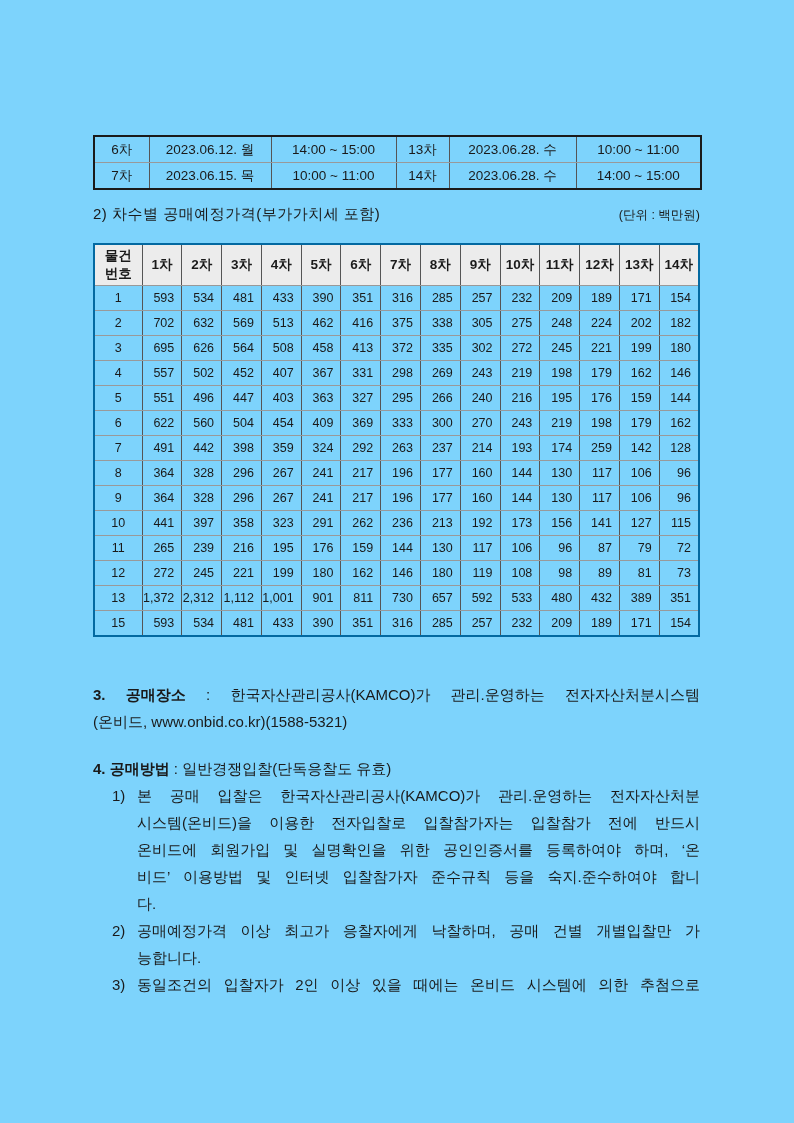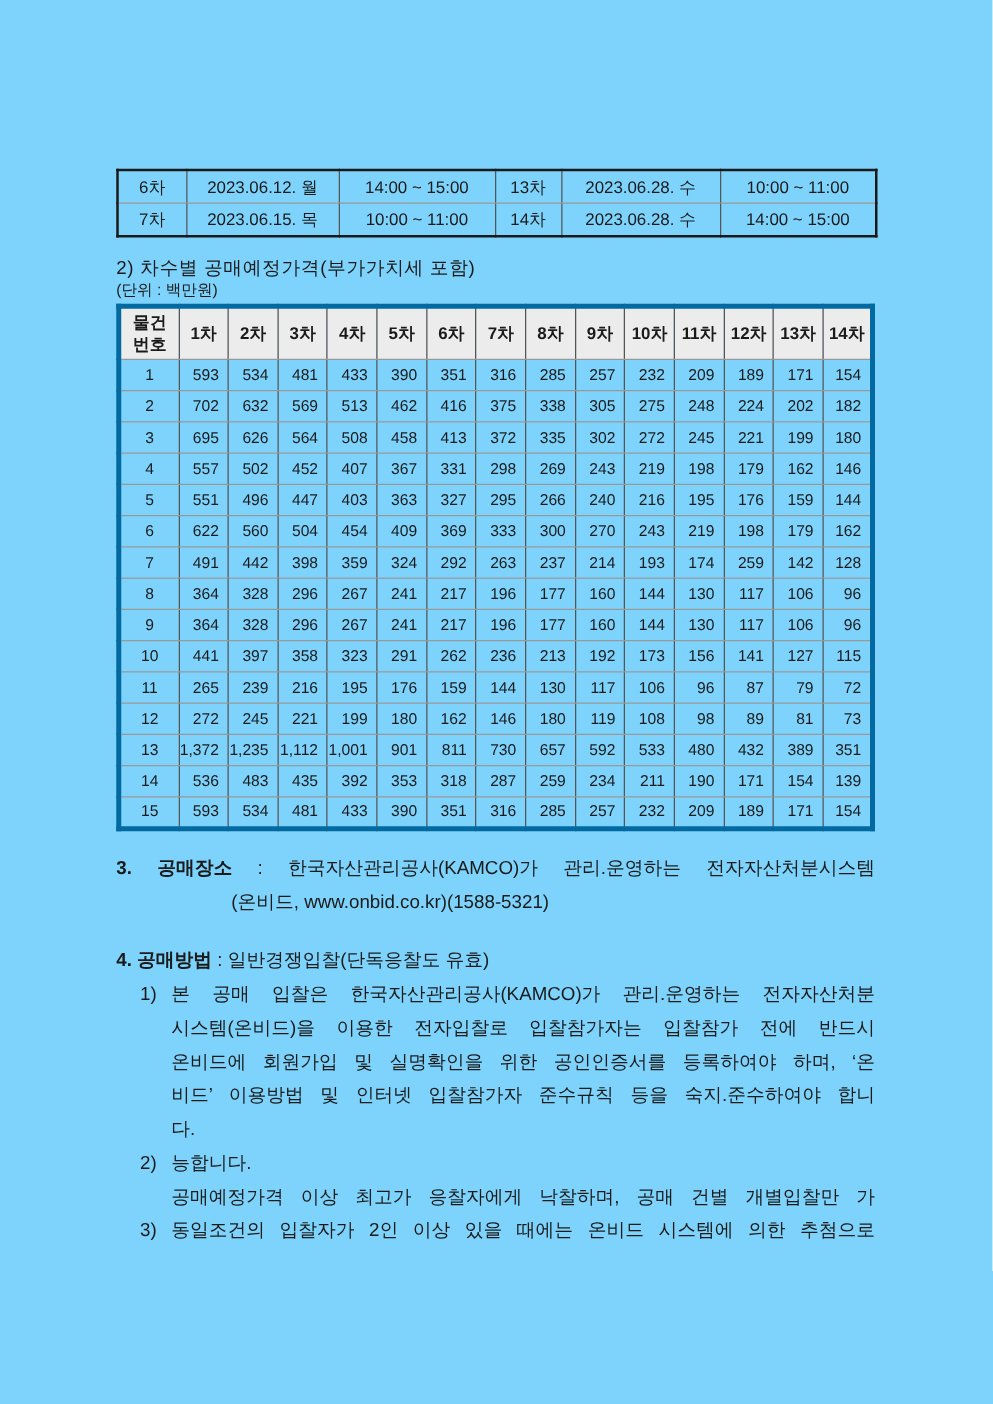--- a/index.html
+++ b/index.html
@@ -18,50 +18,50 @@
   .schedule td {
     border-left:1px solid #555; border-right:1px solid #555;
     border-top:1px solid #999; border-bottom:1px solid #999;
     height:25px; text-align:center; vertical-align:middle; padding:0;
     white-space:nowrap;
   }
 
   
   .heading-row {
     position:absolute; left:93px; top:205px; width:607px;
-    display:flex; justify-content:space-between; align-items:baseline;flex-direction:column;
+    display:flex; justify-content:space-between; align-items:baseline;
   }
   .heading-row .h-left { font-size:15px; letter-spacing:0.5px; }
   .heading-row .h-right { font-size:12.5px; }
 
   
   .price {
     position:absolute; left:93px; top:243px; width:607px;
-    border:4px solid #0369a1;
+    border:2px solid #0369a1;
   }
   .price th, .price td {
     border-left:1px solid #555; border-right:1px solid #555;
     border-top:1px solid #999; border-bottom:1px solid #999;
     padding:0; vertical-align:middle;
   }
   .price thead th {
     background:#ececec; font-weight:bold; font-size:13.5px;
     height:40px; text-align:center; line-height:18px;
   }
   .price tbody tr { height:25px; }
   .price td.no  { text-align:center; font-size:12.5px; }
   .price td.num { text-align:right; padding-right:7px; font-size:12.5px; white-space:nowrap; }
 
   
   .sec { position:absolute; left:93px; width:607px; font-size:15px; line-height:27px; }
   .sec3 { top:681px; }
   .sec4 { top:755px; }
   .b { font-weight:bold; }
   .jl { text-align:justify; text-align-last:justify; }
-  .indent2 { margin-left:92px; }
+  .indent2 { }
   .item { position:relative; padding-left:44px; }
   .item .marker { position:absolute; left:19px; top:0; }
   .item .line { height:27px; line-height:27px; overflow:hidden; }
   .item .line.plain { text-align:left; }
 </style>
 </head>
 <body>
 
 <div class="page">
 
@@ -340,50 +340,33 @@
           <td class="num">119</td>
           <td class="num">108</td>
           <td class="num">98</td>
           <td class="num">89</td>
           <td class="num">81</td>
           <td class="num">73</td>
         </tr>
         <tr>
           <td class="no">13</td>
           <td class="num">1,372</td>
-          <td class="num">1,235</td>
+          <td class="num">2,312</td>
           <td class="num">1,112</td>
           <td class="num">1,001</td>
           <td class="num">901</td>
           <td class="num">811</td>
           <td class="num">730</td>
           <td class="num">657</td>
           <td class="num">592</td>
           <td class="num">533</td>
           <td class="num">480</td>
           <td class="num">432</td>
           <td class="num">389</td>
           <td class="num">351</td>
-        </tr>
-        <tr>
-          <td class="no">14</td>
-          <td class="num">536</td>
-          <td class="num">483</td>
-          <td class="num">435</td>
-          <td class="num">392</td>
-          <td class="num">353</td>
-          <td class="num">318</td>
-          <td class="num">287</td>
-          <td class="num">259</td>
-          <td class="num">234</td>
-          <td class="num">211</td>
-          <td class="num">190</td>
-          <td class="num">171</td>
-          <td class="num">154</td>
-          <td class="num">139</td>
         </tr>
         <tr>
           <td class="no">15</td>
           <td class="num">593</td>
           <td class="num">534</td>
           <td class="num">481</td>
           <td class="num">433</td>
           <td class="num">390</td>
           <td class="num">351</td>
           <td class="num">316</td>
@@ -419,22 +402,22 @@
         <div class="item">
           <span class="marker">1)</span>
           <div class="line jl">본 공매 입찰은 한국자산관리공사(KAMCO)가 관리.운영하는 전자자산처분</div>
           <div class="line jl">시스템(온비드)을 이용한 전자입찰로 입찰참가자는 입찰참가 전에 반드시</div>
           <div class="line jl">온비드에 회원가입 및 실명확인을 위한 공인인증서를 등록하여야 하며, ‘온</div>
           <div class="line jl">비드’ 이용방법 및 인터넷 입찰참가자 준수규칙 등을 숙지.준수하여야 합니</div>
           <div class="line plain">다.</div>
         </div>
         <div class="item">
           <span class="marker">2)</span>
+          <div class="line jl">공매예정가격 이상 최고가 응찰자에게 낙찰하며, 공매 건별 개별입찰만 가</div>
           <div class="line plain">능합니다.</div>
-          <div class="line jl">공매예정가격 이상 최고가 응찰자에게 낙찰하며, 공매 건별 개별입찰만 가</div>
         </div>
         <div class="item">
           <span class="marker">3)</span>
           <div class="line jl">동일조건의 입찰자가 2인 이상 있을 때에는 온비드 시스템에 의한 추첨으로</div>
         </div>
       </div>
   </div>
 
 </div>
 

